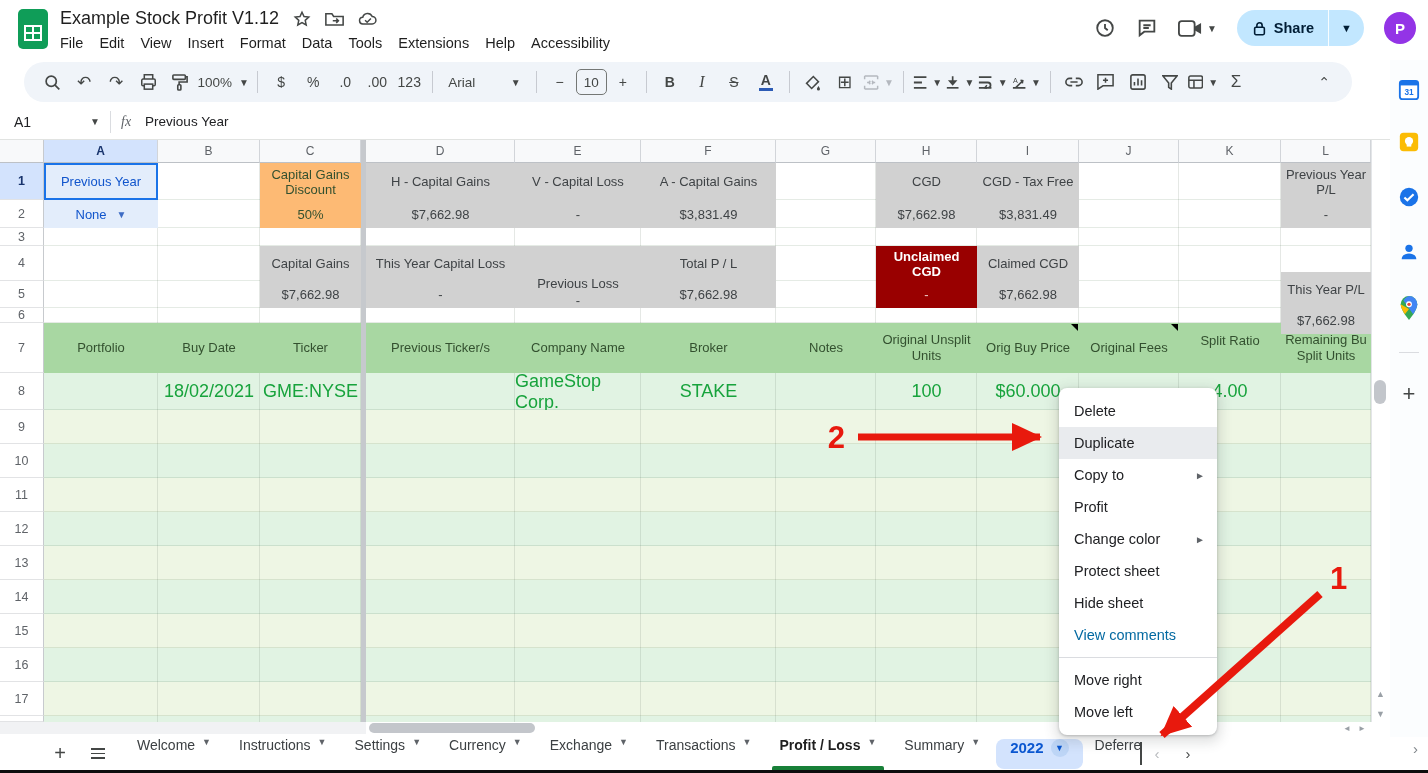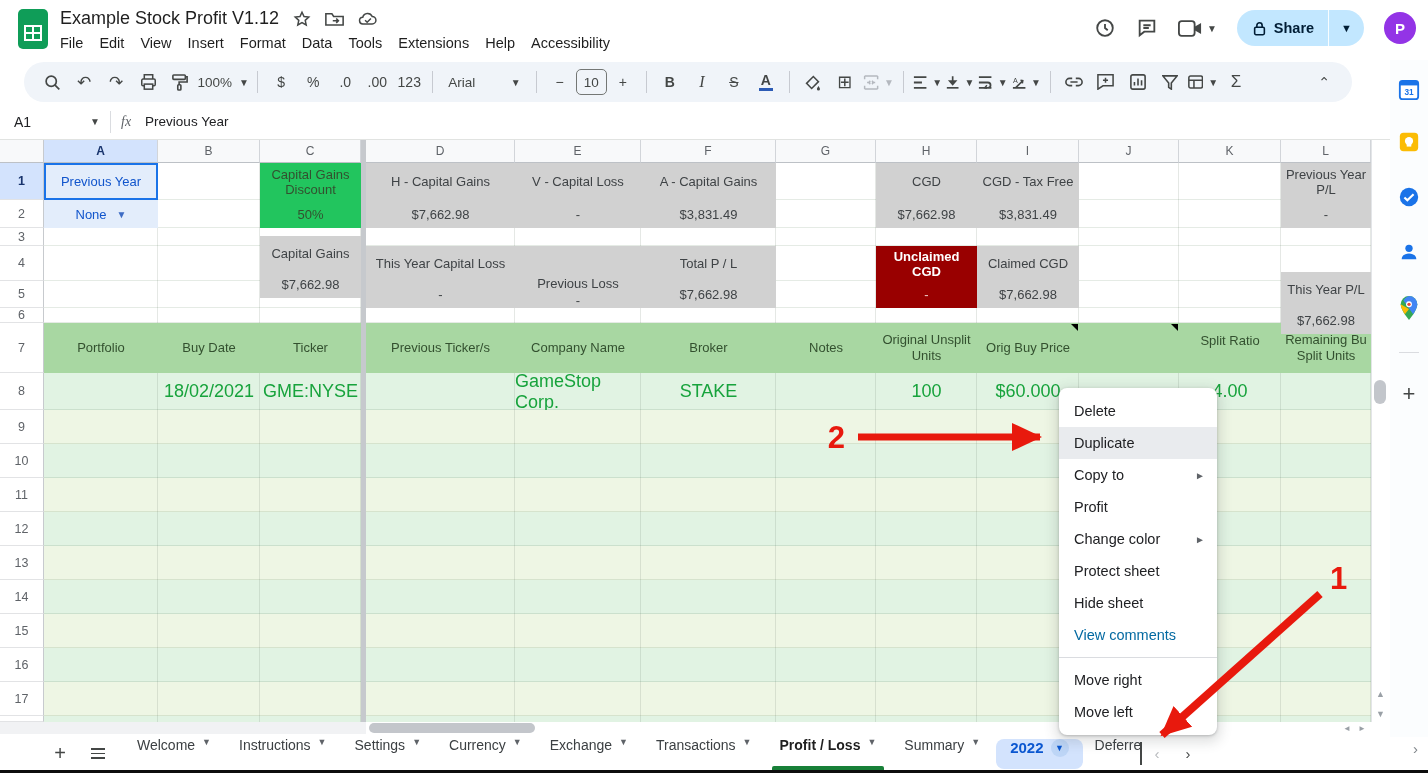--- a/index.html
+++ b/index.html
@@ -59,21 +59,21 @@
           display:flex;align-items:center;justify-content:center;}
   .rowhdr.sel{background:#d3e3fd;color:#18346d;font-weight:700;}
   .corner{position:absolute;left:0;top:0;width:44px;height:23px;background:#f8f9fa;
           border-right:1px solid #c7cace;border-bottom:1px solid #bdc1c6;box-sizing:border-box;}
   .band{position:absolute;left:44px;width:1327px;}
   .gl-v{position:absolute;width:1px;background:rgba(110,130,110,.18);}
   .gl-h{position:absolute;left:44px;width:1327px;height:1px;background:rgba(70,110,70,.14);}
   .blk{position:absolute;box-sizing:border-box;display:flex;flex-direction:column;overflow:hidden;}
   .blk .lbl,.blk .val{display:flex;align-items:center;justify-content:center;text-align:center;
           font-size:13px;line-height:15px;padding:0 3px;}
-  .blk-green{background:#22c55e;color:#33502f;}
+  .blk-green{background:#fdba74;color:#33502f;}
   .blk-gray{background:#d1d1d1;color:#3f4346;}
   .blk-darkred{background:#990000;color:#fff;}
   .blk-darkred .lbl{font-weight:700;}
   .blk-darkred .val{color:#eec9c5;}
   .hdr7{position:absolute;background:#a8d7a2;}
   .hdr7cell{position:absolute;display:flex;align-items:center;justify-content:center;text-align:center;
             font-size:13px;line-height:16px;color:#33502f;white-space:pre-line;overflow:hidden;}
   .note-mark{position:absolute;width:0;height:0;border-top:7px solid #000;border-left:7px solid transparent;}
   .cell8{position:absolute;font-size:18px;color:#17a33c;display:flex;align-items:center;overflow:hidden;}
   .a1cell{position:absolute;background:#e3edfb;border:2px solid #1a73e8;box-sizing:border-box;
@@ -414,21 +414,21 @@
       <div class="val" style="height: 28px;">$7,662.98</div>
     </div>
     <div class="blk blk-gray" style="left: 977px; top: 23px; width: 102px; height: 65px;">
       <div class="lbl" style="height: 37px;">CGD - Tax Free</div>
       <div class="val" style="height: 28px;">$3,831.49</div>
     </div>
     <div class="blk blk-gray" style="left: 1281px; top: 23px; width: 90px; height: 65px;">
       <div class="lbl" style="height: 37px;">Previous Year P/L</div>
       <div class="val" style="height: 28px;">-</div>
     </div>
-    <div class="blk blk-gray" style="left: 260px; top: 96px; width: 101px; height: 62px;">
+    <div class="blk blk-gray" style="left: 260px; top: 106px; width: 101px; height: 62px;">
       <div class="lbl" style="height: 35px;">Capital Gains</div>
       <div class="val" style="height: 27px;">$7,662.98</div>
     </div>
     <div class="blk blk-gray" style="left: 366px; top: 106px; width: 149px; height: 62px;">
       <div class="lbl" style="height: 35px;">This Year Capital Loss</div>
       <div class="val" style="height: 27px;">-</div>
     </div>
     <div class="blk blk-gray" style="left: 515px; top: 106px; width: 126px; height: 62px;">
       <div class="lbl" style="height: 35px; margin-top: 28px;">Previous Loss</div>
       <div class="val" style="height: 27px;">-</div>
@@ -452,20 +452,21 @@
     <div class="hdr7cell" style="left: 44px; top: 183px; width: 114px; height: 50px;">Portfolio</div>
     <div class="hdr7cell" style="left: 158px; top: 183px; width: 102px; height: 50px;">Buy Date</div>
     <div class="hdr7cell" style="left: 260px; top: 183px; width: 101px; height: 50px;">Ticker</div>
     <div class="hdr7cell" style="left: 366px; top: 183px; width: 149px; height: 50px;">Previous Ticker/s</div>
     <div class="hdr7cell" style="left: 515px; top: 183px; width: 126px; height: 50px;">Company Name</div>
     <div class="hdr7cell" style="left: 641px; top: 183px; width: 135px; height: 50px;">Broker</div>
     <div class="hdr7cell" style="left: 776px; top: 183px; width: 100px; height: 50px;">Notes</div>
     <div class="hdr7cell" style="left: 876px; top: 183px; width: 101px; height: 50px;">Original Unsplit Units</div>
     <div class="hdr7cell" style="left: 977px; top: 183px; width: 102px; height: 50px;">Orig Buy Price</div>
     <div class="note-mark" style="left: 1071px; top: 184px;"></div>
+    <div class="hdr7cell" style="left: 1079px; top: 183px; width: 100px; height: 50px;">Original Fees</div>
     <div class="note-mark" style="left: 1171px; top: 184px;"></div>
     <div class="hdr7cell" style="left: 1179px; top: 183px; width: 102px; height: 36px;">Split Ratio</div>
     <div class="hdr7cell" style="left: 1281px; top: 183px; width: 90px; height: 50px;">Remaining Bu
 Split Units</div>
     <div class="cell8" style="left: 158px; top: 233px; width: 102px; height: 37px; justify-content: flex-end; padding-right: 6px; box-sizing: border-box;">18/02/2021</div>
     <div class="cell8" style="left: 260px; top: 233px; width: 101px; height: 37px; justify-content: center; padding-right: 0px; box-sizing: border-box;">GME:NYSE</div>
     <div class="cell8" style="left: 515px; top: 233px; width: 126px; height: 37px; justify-content: center; padding-right: 0px; box-sizing: border-box;">GameStop Corp.</div>
     <div class="cell8" style="left: 641px; top: 233px; width: 135px; height: 37px; justify-content: center; padding-right: 0px; box-sizing: border-box;">STAKE</div>
     <div class="cell8" style="left: 876px; top: 233px; width: 101px; height: 37px; justify-content: center; padding-right: 0px; box-sizing: border-box;">100</div>
     <div class="cell8" style="left: 977px; top: 233px; width: 102px; height: 37px; justify-content: center; padding-right: 0px; box-sizing: border-box;">$60.000</div>

